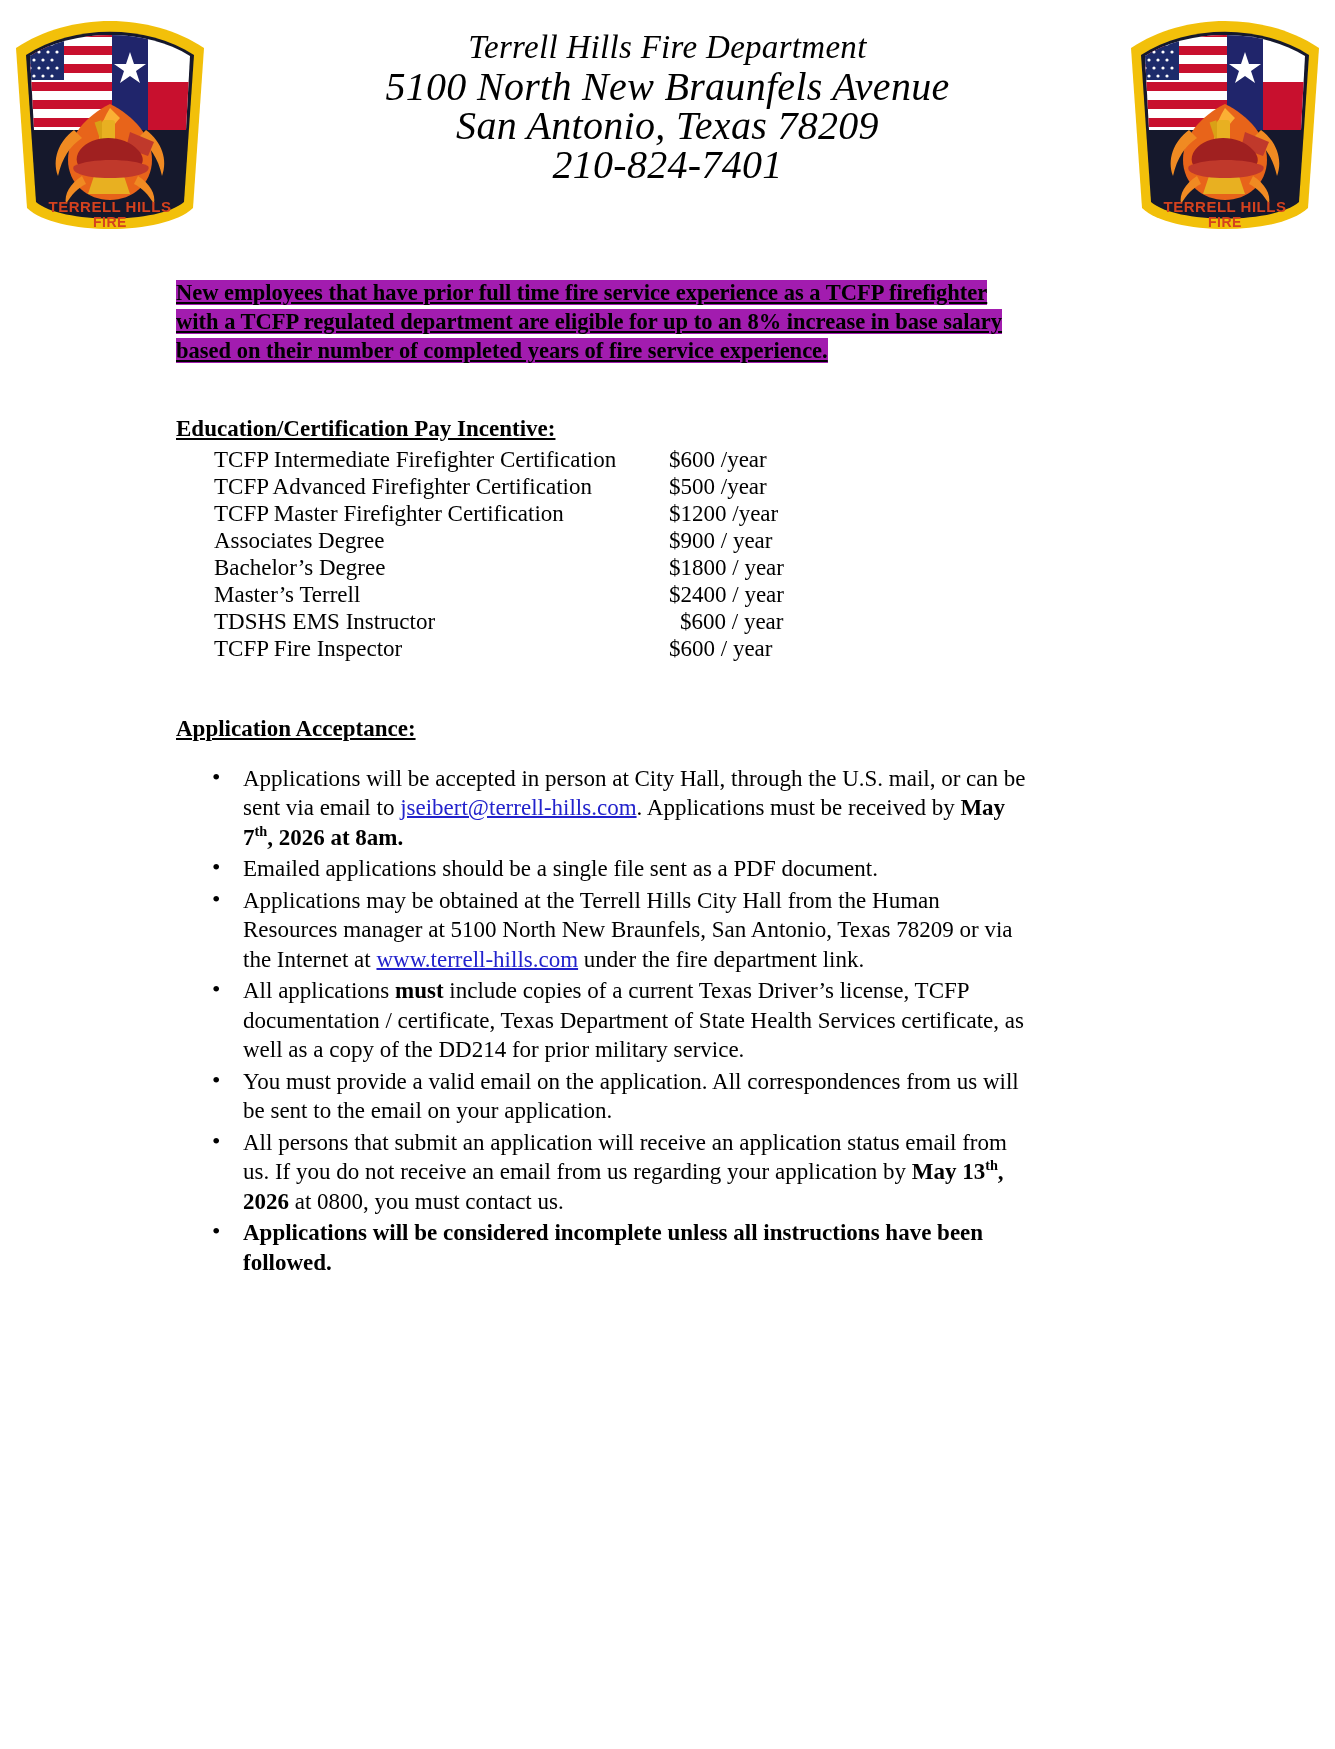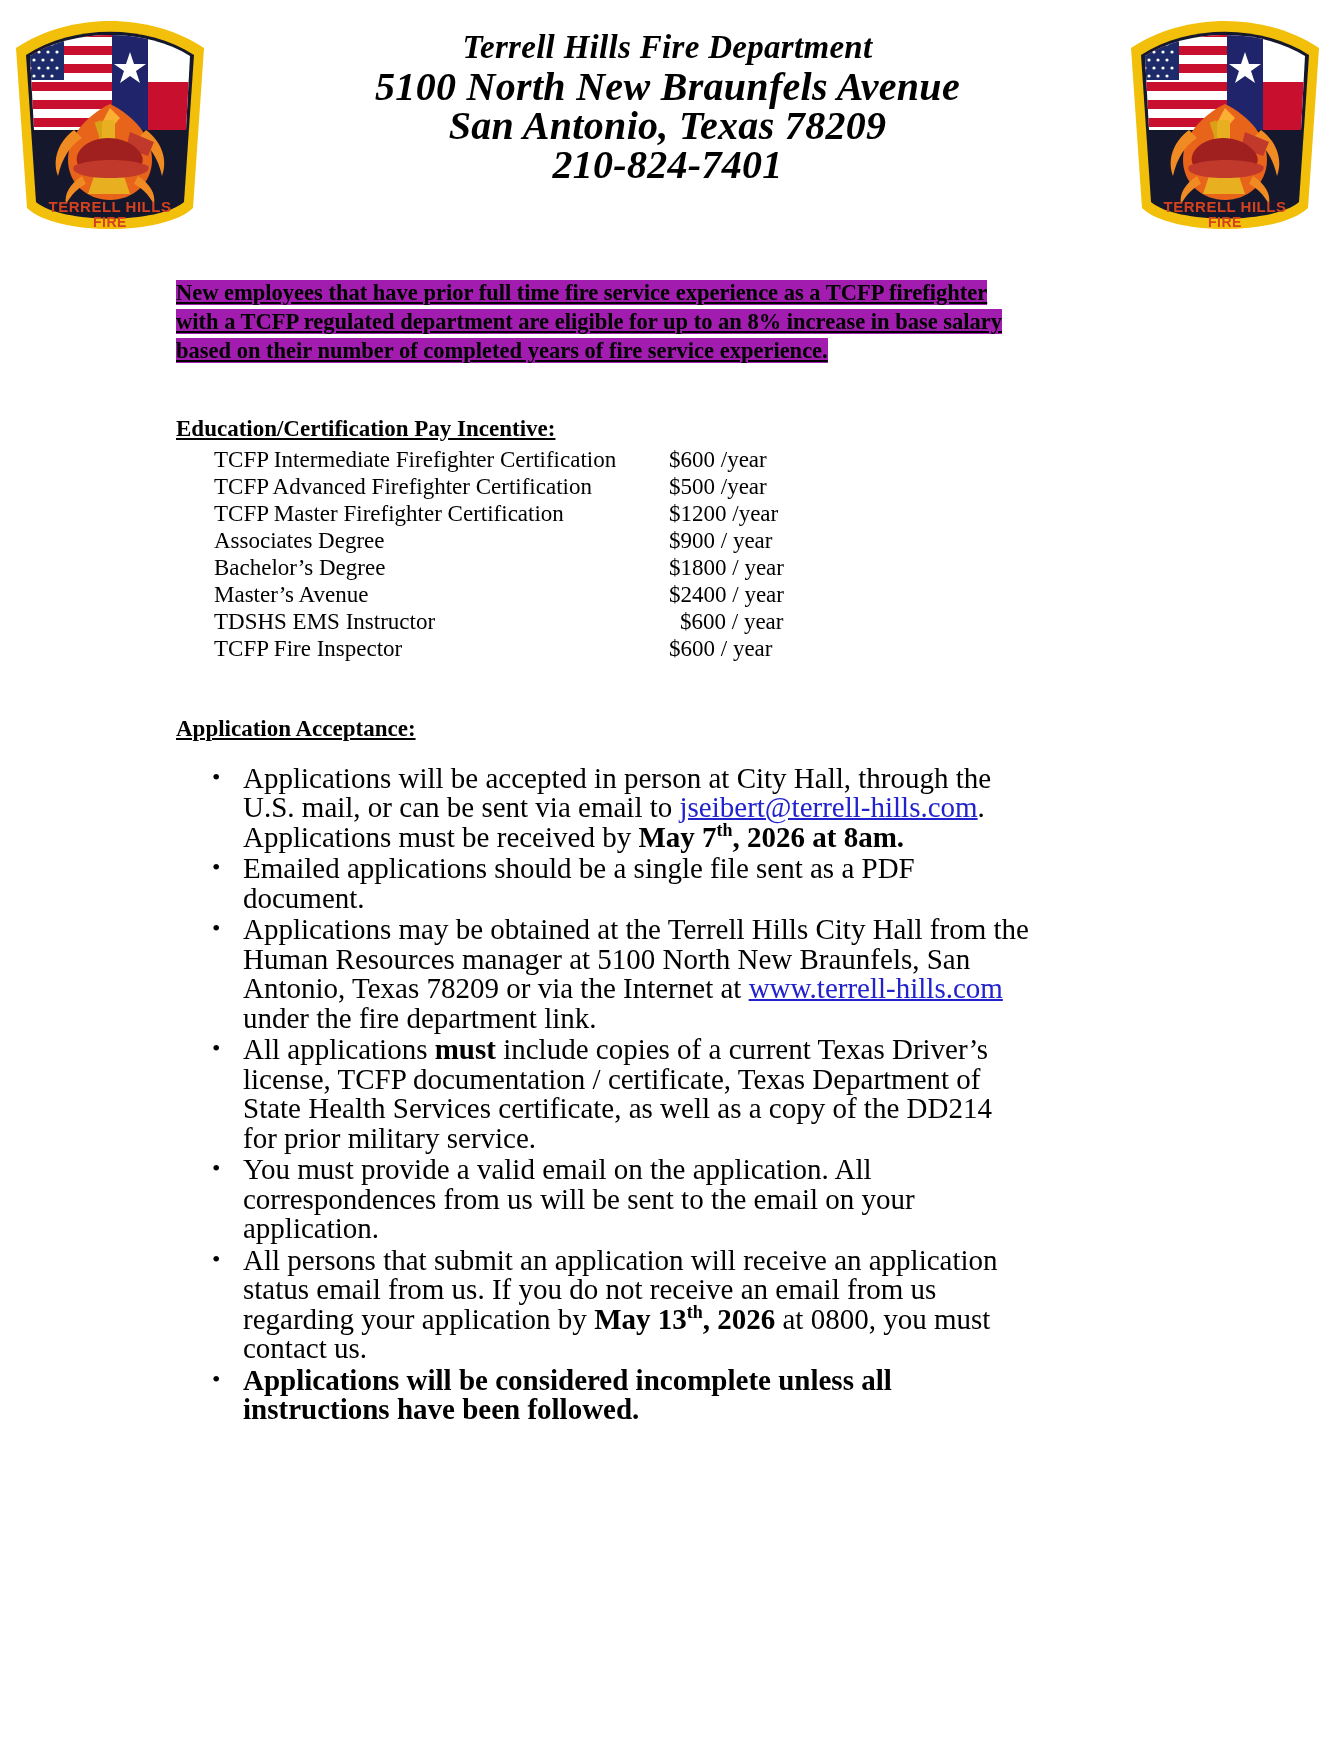--- a/index.html
+++ b/index.html
@@ -35,21 +35,20 @@
 
   .header-text {
     position: absolute;
     left: 250px;
     right: 250px;
     top: 28px;
     text-align: center;
     font-family: "Liberation Serif", "DejaVu Serif", serif;
     font-style: italic;
     color: #000;
-    font-weight: bold;
   }
   .header-text .line {
     display: block;
     font-size: 40px;
     line-height: 39px;
     letter-spacing: 0.3px;
     white-space: nowrap;
   }
   .header-text .line.l1 { font-size: 33px; }
 
@@ -115,21 +114,21 @@
 
   ul.bullets {
     margin: 22px 0 0 0;
     padding: 0 0 0 0;
     list-style: none;
   }
   ul.bullets > li {
     position: relative;
     padding-left: 67px;
     margin-bottom: 2px;
-    font-size: 29px;
+    font-size: 23px;
     line-height: 29.5px;
     text-align: left;
   }
   ul.bullets > li::before {
     content: "\2022";
     position: absolute;
     left: 36px;
     top: -1px;
     font-size: 24px;
     line-height: 29.5px;
@@ -340,21 +339,21 @@
           </tr>
           <tr>
             <td class="label">Associates Degree</td>
             <td class="amount">$900 / year</td>
           </tr>
           <tr>
             <td class="label">Bachelor’s Degree</td>
             <td class="amount">$1800 / year</td>
           </tr>
           <tr>
-            <td class="label">Master’s Avenue</td>
+            <td class="label">Master’s Terrell</td>
             <td class="amount">$2400 / year</td>
           </tr>
           <tr>
             <td class="label">TDSHS EMS Instructor</td>
             <td class="amount indent">$600 / year</td>
           </tr>
           <tr>
             <td class="label">TCFP Fire Inspector</td>
             <td class="amount">$600 / year</td>
           </tr>

